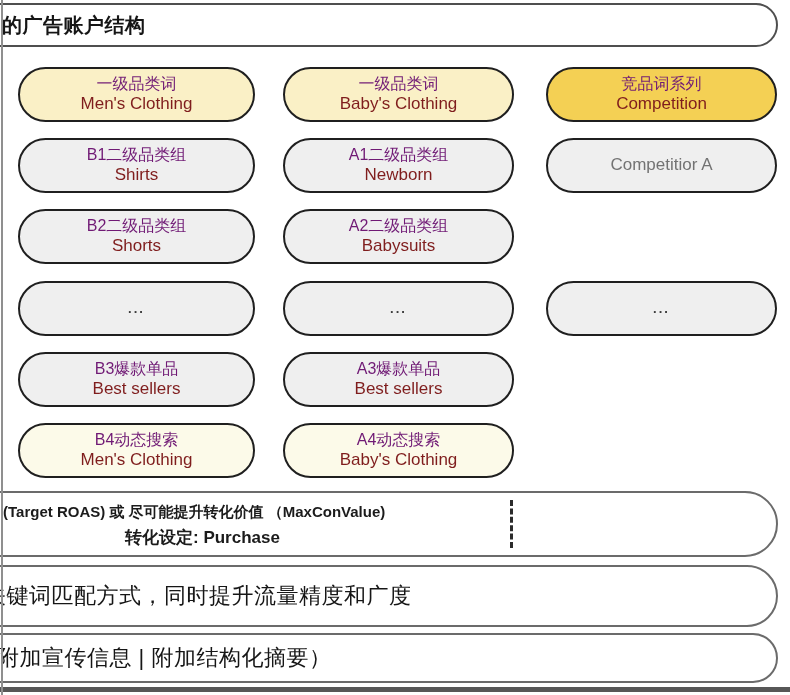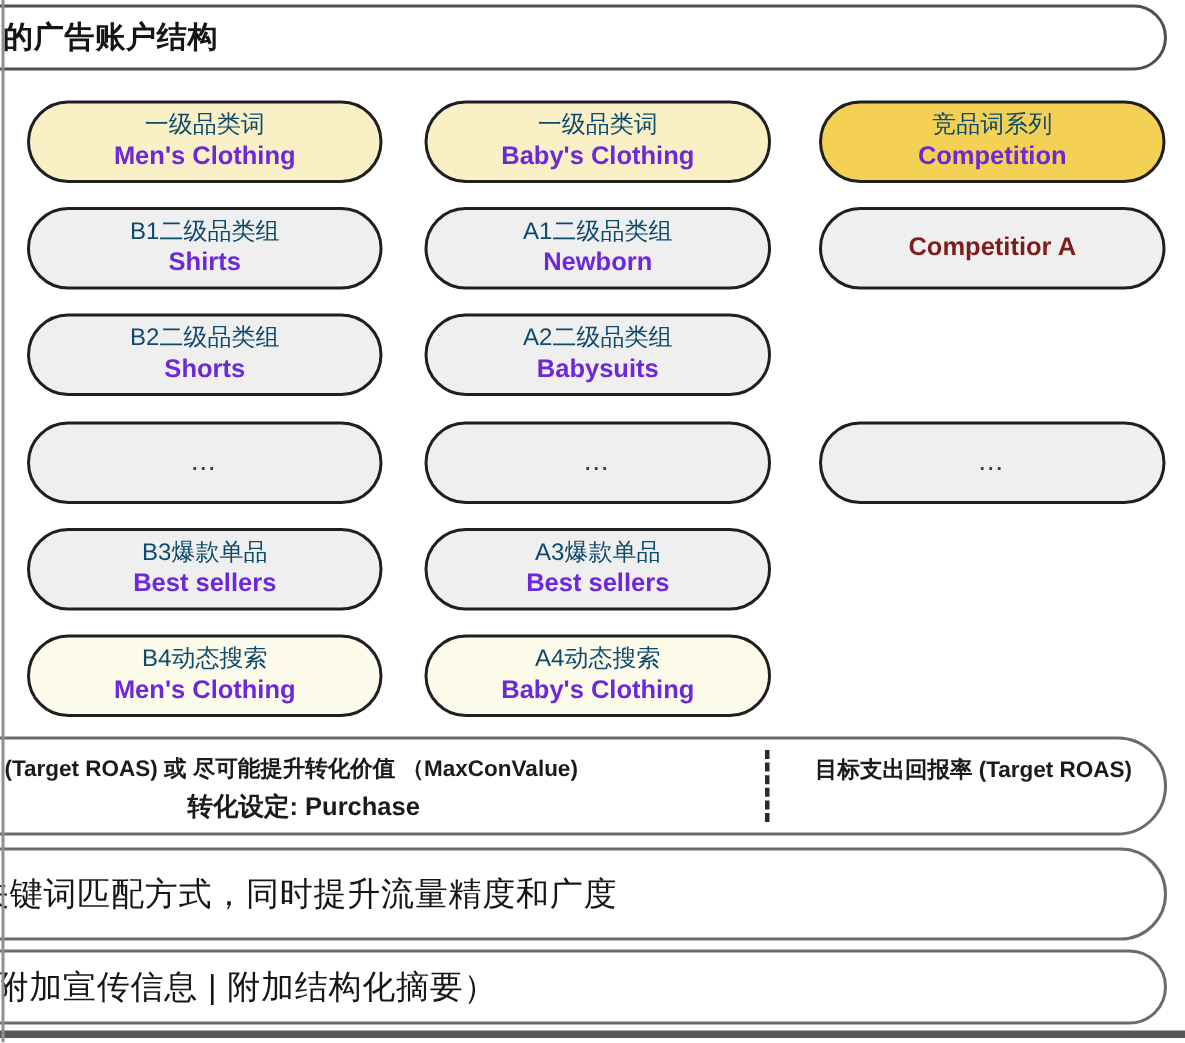--- a/index.html
+++ b/index.html
@@ -33,23 +33,23 @@
     text-align:center;line-height:1.22;z-index:5;
   }
   .c1{left:18px;width:237px;}
   .c2{left:283px;width:231px;}
   .c3{left:546px;width:231px;}
   .r1{top:67px;}.r2{top:138px;}.r3{top:209px;}.r4{top:281px;}.r5{top:352px;}.r6{top:423px;}
   .bg-yellow{background:#FAF0C6;}
   .bg-gold{background:#F4D054;}
   .bg-gray{background:#EFEFEF;}
   .bg-cream{background:#FCFAE9;align-items:center;}
-  .zh{font-size:16px;font-weight:400;color:#0c4a6e;white-space:nowrap;}
-  .en{font-size:17px;font-weight:700;color:#6d28d9;white-space:nowrap;}
-  .single{font-size:17px;font-weight:700;color:#7f1d1d;}
+  .zh{font-size:16px;font-weight:400;color:#701a75;white-space:nowrap;}
+  .en{font-size:17px;font-weight:400;color:#7f1d1d;white-space:nowrap;}
+  .single{font-size:17px;font-weight:400;color:#737373;}
   .dots{font-size:13px;font-weight:700;letter-spacing:2px;color:#3a3a3a;}
 
   
   .strip{
     position:absolute;left:-60px;width:838px;background:#ffffff;
     border:2px solid #6b6b6b;box-sizing:border-box;z-index:5;
   }
   .strip-roas{top:491px;height:66px;border-radius:33px;}
   .strip-match{top:565px;height:62px;border-radius:31px;display:flex;align-items:center;}
   .strip-ext{top:633px;height:50px;border-radius:25px;display:flex;align-items:center;}
@@ -127,21 +127,20 @@
   </div>
   <div class="pill c3 r4 bg-gray">
     <span class="dots">...</span>
   </div>
 
   <div class="strip strip-roas">
     <span class="roas-left-l1">(Target ROAS) 或 尽可能提升转化价值 （MaxConValue)</span>
     <span class="roas-left-l2">转化设定: Purchase</span>
     <div class="roas-divider"></div>
     <div class="roas-right">
-      <div>目标支出回报率 (Target ROAS)</div>
     </div>
   </div>
 
   <div class="strip strip-match">
     <span class="note-match">关键词匹配方式，同时提升流量精度和广度</span>
   </div>
 
   <div class="strip strip-ext">
     <span class="note-ext">附加宣传信息 | 附加结构化摘要）</span>
   </div>

